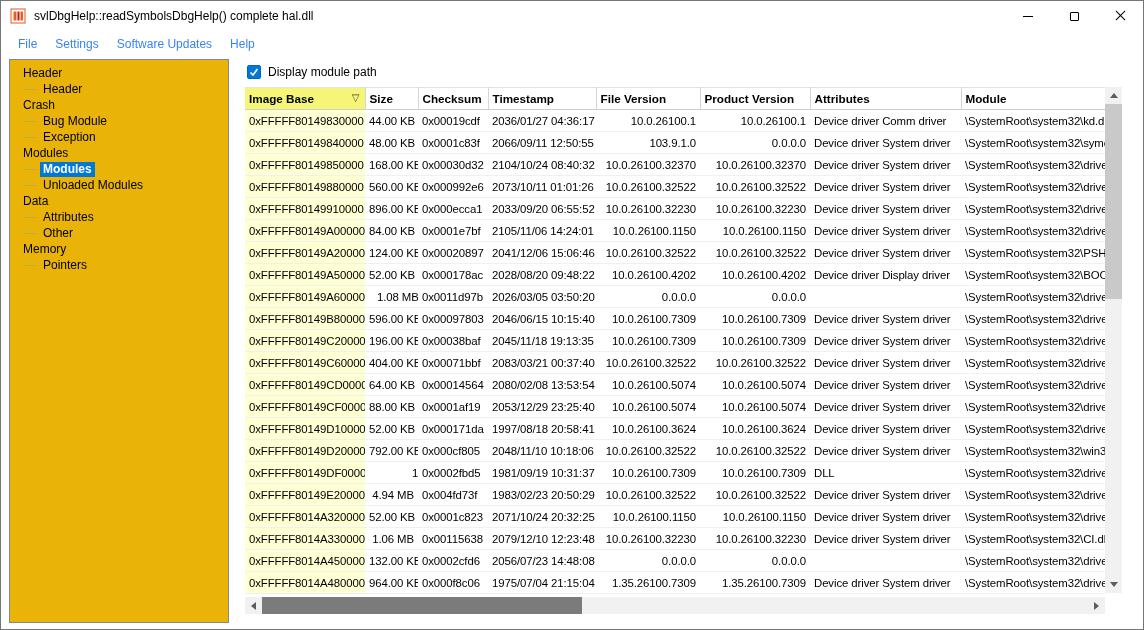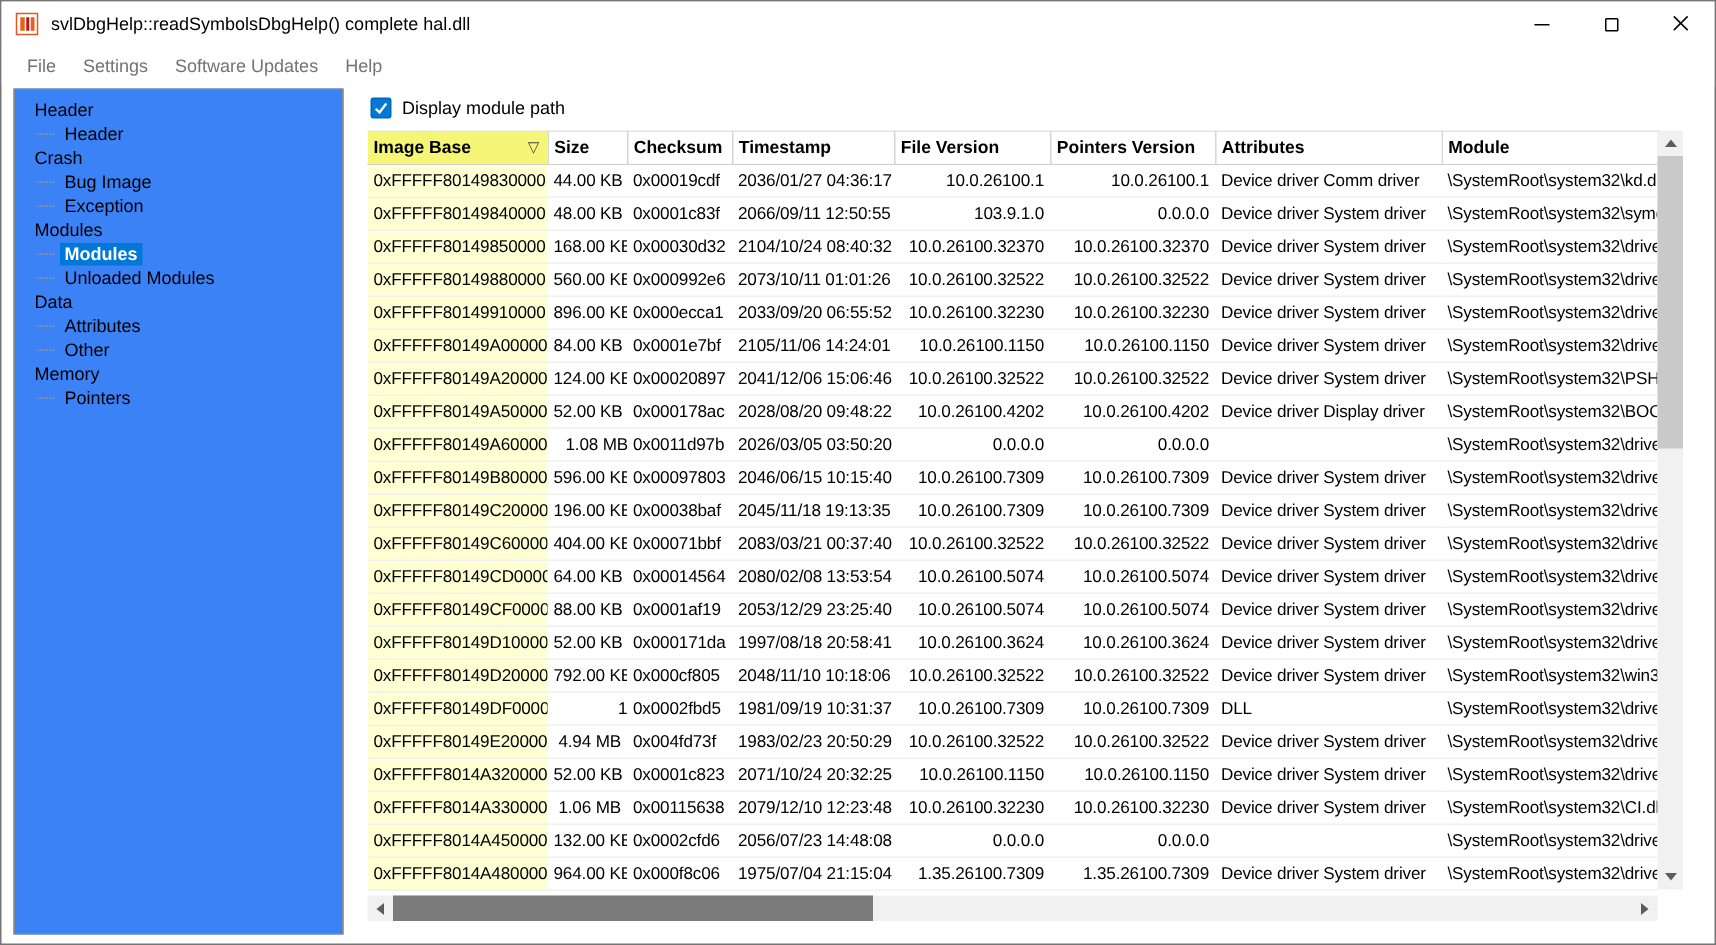--- a/index.html
+++ b/index.html
@@ -36,28 +36,28 @@
   .glyph-close { width: 10px; height: 10px; display: inline-block; position: relative; }
   .glyph-close::before, .glyph-close::after {
     content: ""; position: absolute; left: -1px; top: 4px;
     width: 13px; height: 1px; background: #000;
   }
   .glyph-close::before { transform: rotate(45deg); }
   .glyph-close::after { transform: rotate(-45deg); }
 
   
   .menubar { height: 26px; display: flex; align-items: center; padding-left: 8px; background: #fff; }
-  .menu-item { font-size: 12px; padding: 3px 9px; color: #737373; white-space: nowrap; }
+  .menu-item { font-size: 12px; padding: 3px 9px; color: #3b82f6; white-space: nowrap; }
 
   
   .tree-panel {
     position: absolute; left: 8px; top: 58px;
     width: 220px; height: 564px;
     border: 1px solid #828790;
-    background: #3b82f6;
+    background: #eab308;
     padding-top: 5px;
     overflow: hidden;
   }
   .tree-item { height: 16px; display: flex; align-items: center; font-size: 12px; color: #000; }
   .tree-item.level0 { padding-left: 10px; }
   .tree-item.level1 { padding-left: 15px; }
   .connector { width: 11px; height: 0; border-top: 1px dotted #9a9a9a; margin-right: 4px; flex: none; }
   .tree-label { padding: 0 3px; line-height: 15px; white-space: nowrap; }
   .tree-label.selected { background: #0078d7; color: #fff; font-weight: bold; }
 
@@ -165,21 +165,21 @@
       </div>
       <div class="tree-item level1">
         <span class="connector"></span>
         <span class="tree-label">Header</span>
       </div>
       <div class="tree-item level0">
         <span class="tree-label">Crash</span>
       </div>
       <div class="tree-item level1">
         <span class="connector"></span>
-        <span class="tree-label">Bug Image</span>
+        <span class="tree-label">Bug Module</span>
       </div>
       <div class="tree-item level1">
         <span class="connector"></span>
         <span class="tree-label">Exception</span>
       </div>
       <div class="tree-item level0">
         <span class="tree-label">Modules</span>
       </div>
       <div class="tree-item level1">
         <span class="connector"></span>
@@ -229,21 +229,21 @@
         <col style="width:151px">
         <col style="width:144px">
     </colgroup>
     <thead>
       <tr>
           <th class="sorted"><span>Image Base</span><span class="sort-icon">▽</span></th>
           <th><span>Size</span></th>
           <th><span>Checksum</span></th>
           <th><span>Timestamp</span></th>
           <th><span>File Version</span></th>
-          <th><span>Pointers Version</span></th>
+          <th><span>Product Version</span></th>
           <th><span>Attributes</span></th>
           <th><span>Module</span></th>
         </tr>
     </thead>
     <tbody>
         <tr>
           <td class="col-image_base">0xFFFFF80149830000</td>
           <td class="col-size" style="text-align: center;">44.00 KB</td>
           <td class="col-checksum">0x00019cdf</td>
           <td class="col-timestamp">2036/01/27 04:36:17</td>

